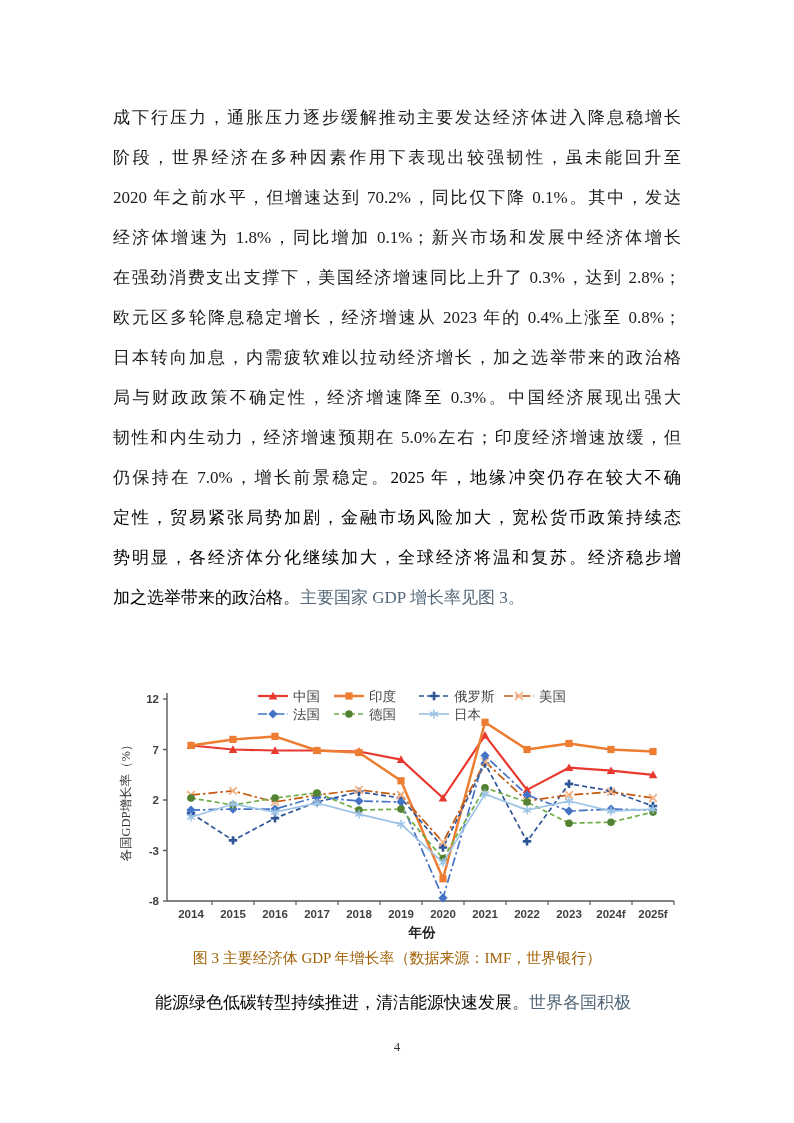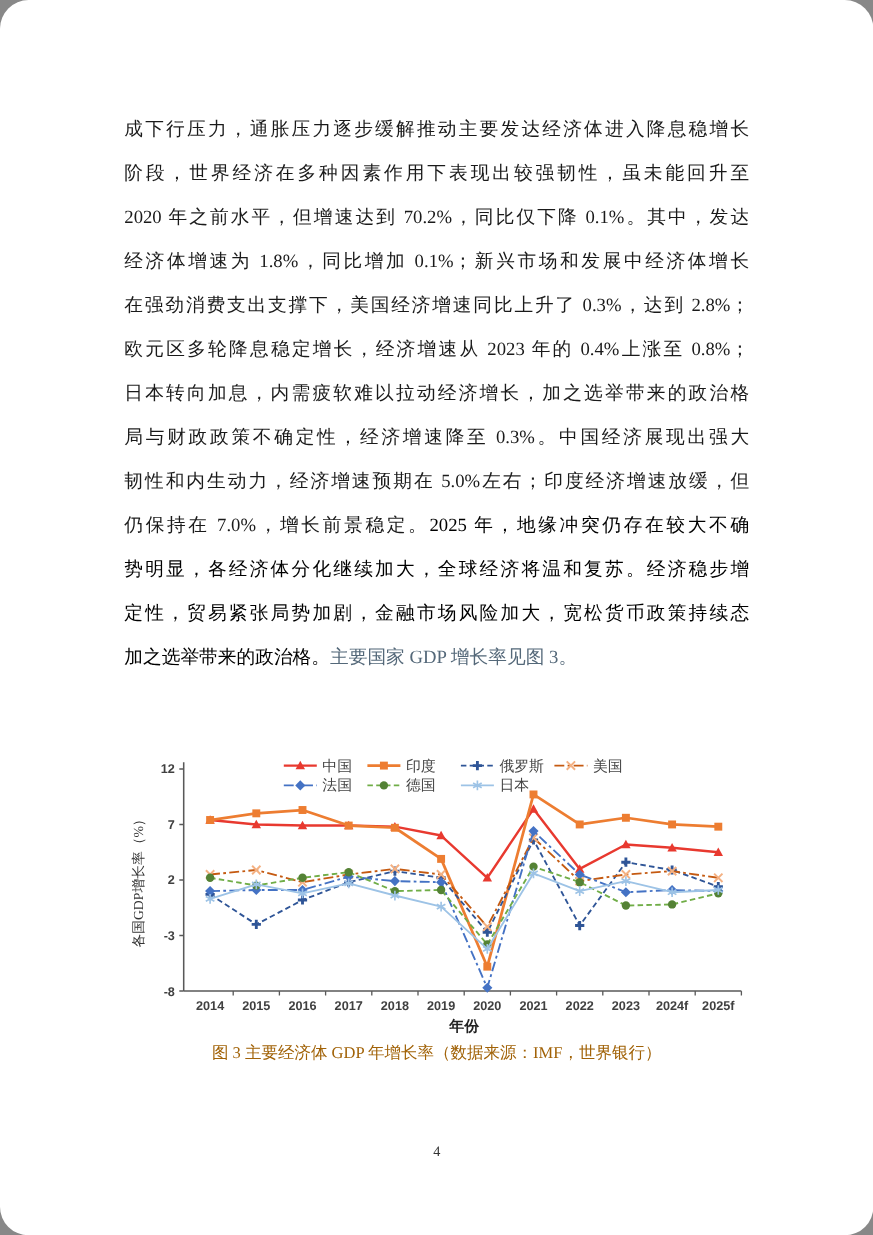--- a/index.html
+++ b/index.html
@@ -1,18 +1,18 @@
 <!DOCTYPE html>
 <html style="--accent: #546879;"><head>
 <meta charset="utf-8">
 <style>
   html,body{margin:0;padding:0;background:#888;}
   .page{
     position:relative;width:794px;height:1123px;margin:0 auto;background:#ffffff;
-    font-family:"Liberation Serif","DejaVu Serif",serif;color:#1a1a1a;overflow:hidden;border-radius:26px;
+    font-family:"Liberation Serif","DejaVu Serif",serif;color:#1a1a1a;overflow:hidden;
   }
   .para{position:absolute;left:113px;width:568px;font-size:17px;}
   .para1{top:98px;}
   .para2{top:983px;}
   .t-line{height:40px;line-height:40px;text-align:justify;text-align-last:justify;}
   .t-line.t-last{text-align-last:left;}
   .para2 .t-line{text-align-last:left;text-indent:42px;}
   span.b{font-weight:400;color:#000000;}
   span.g{color:var(--accent,#546879);}
   .figure{position:absolute;left:116px;top:681px;width:564px;height:260px;}
@@ -34,22 +34,22 @@
       <div class="t-line"><span>成下行压力，通胀压力逐步缓解推动主要发达经济体进入降息稳增长</span></div>
       <div class="t-line"><span>阶段，世界经济在多种因素作用下表现出较强韧性，虽未能回升至</span></div>
       <div class="t-line"><span>2020 年之前水平，但增速达到 70.2%，同比仅下降 0.1%。其中，发达</span></div>
       <div class="t-line"><span>经济体增速为 1.8%，同比增加 0.1%；新兴市场和发展中经济体增长</span></div>
       <div class="t-line"><span>在强劲消费支出支撑下，美国经济增速同比上升了 0.3%，达到 2.8%；</span></div>
       <div class="t-line"><span>欧元区多轮降息稳定增长，经济增速从 2023 年的 0.4%上涨至 0.8%；</span></div>
       <div class="t-line"><span>日本转向加息，内需疲软难以拉动经济增长，加之选举带来的政治格</span></div>
       <div class="t-line"><span>局与财政政策不确定性，经济增速降至 0.3%。中国经济展现出强大</span></div>
       <div class="t-line"><span>韧性和内生动力，经济增速预期在 5.0%左右；印度经济增速放缓，但</span></div>
       <div class="t-line"><span>仍保持在 7.0%，增长前景稳定。</span><span class="b">2025 年，地缘冲突仍存在较大不确</span></div>
+      <div class="t-line"><span class="b">定性，贸易紧张局势加剧，金融市场风险加大，宽松货币政策持续态</span></div>
       <div class="t-line"><span class="b">势明显，各经济体分化继续加大，全球经济将温和复苏。经济稳步增</span></div>
-      <div class="t-line"><span class="b">定性，贸易紧张局势加剧，金融市场风险加大，宽松货币政策持续态</span></div>
       <div class="t-line t-last"><span class="b">加之选举带来的政治格。</span><span class="g">主要国家 GDP 增长率见图 3。</span></div>
     </div>
 
   <div class="figure">
     <svg width="564" height="260" viewBox="0 0 564 260" xmlns="http://www.w3.org/2000/svg">
         <g>
           <line x1="51" y1="12" x2="51" y2="220" stroke="#595959" stroke-width="1.4"></line>
           <line x1="51" y1="220" x2="558" y2="220" stroke="#595959" stroke-width="1.4"></line>
           <line x1="47" y1="18" x2="51" y2="18" stroke="#595959" stroke-width="1.4"></line>
           <text x="43" y="22" text-anchor="end" font-family="Liberation Sans,sans-serif" font-size="11.5" font-weight="600" fill="#404040">12</text>
@@ -226,16 +226,19 @@
         <g>
           <line x1="303" y1="33" x2="333" y2="33" stroke="#9dc3e6" stroke-width="1.7"></line>
           <path d="M318 28.6V37.4M314.1 30.8L321.9 35.2M321.9 30.8L314.1 35.2" stroke="#9dc3e6" stroke-width="1.5" fill="none"></path>
           <text x="338" y="37.5" font-size="13.5" fill="#444">日本</text>
         </g>
       </svg>
   </div>
 
   <div class="caption">图 3  主要经济体 GDP 年增长率（数据来源：IMF，世界银行）</div>
 
+  <div class="para para2">
+      <div class="t-line t-last"><span class="b">能源绿色低碳转型持续推进，清洁能源快速发展。</span><span class="g">世界各国积极</span></div>
+    </div>
 
   <div class="page-number">4</div>
 
 </div>
 
 </body></html>

